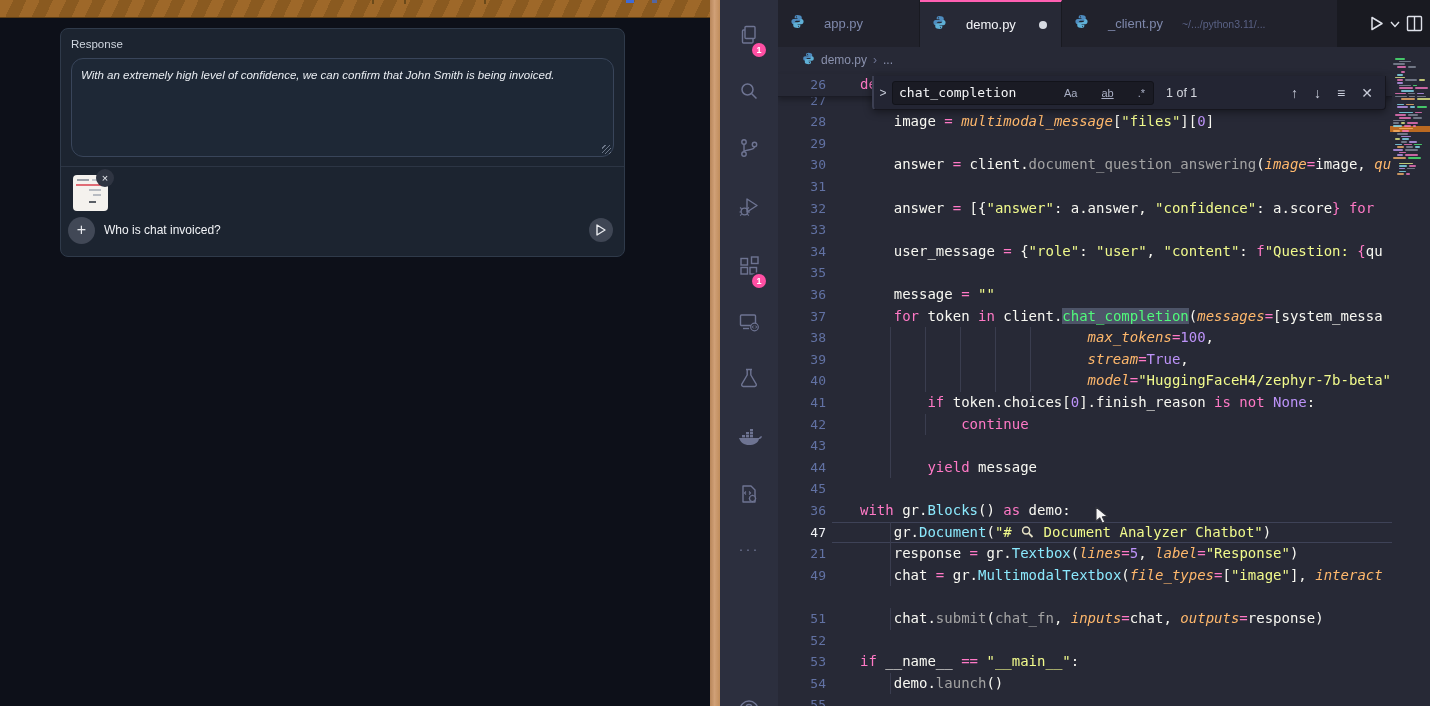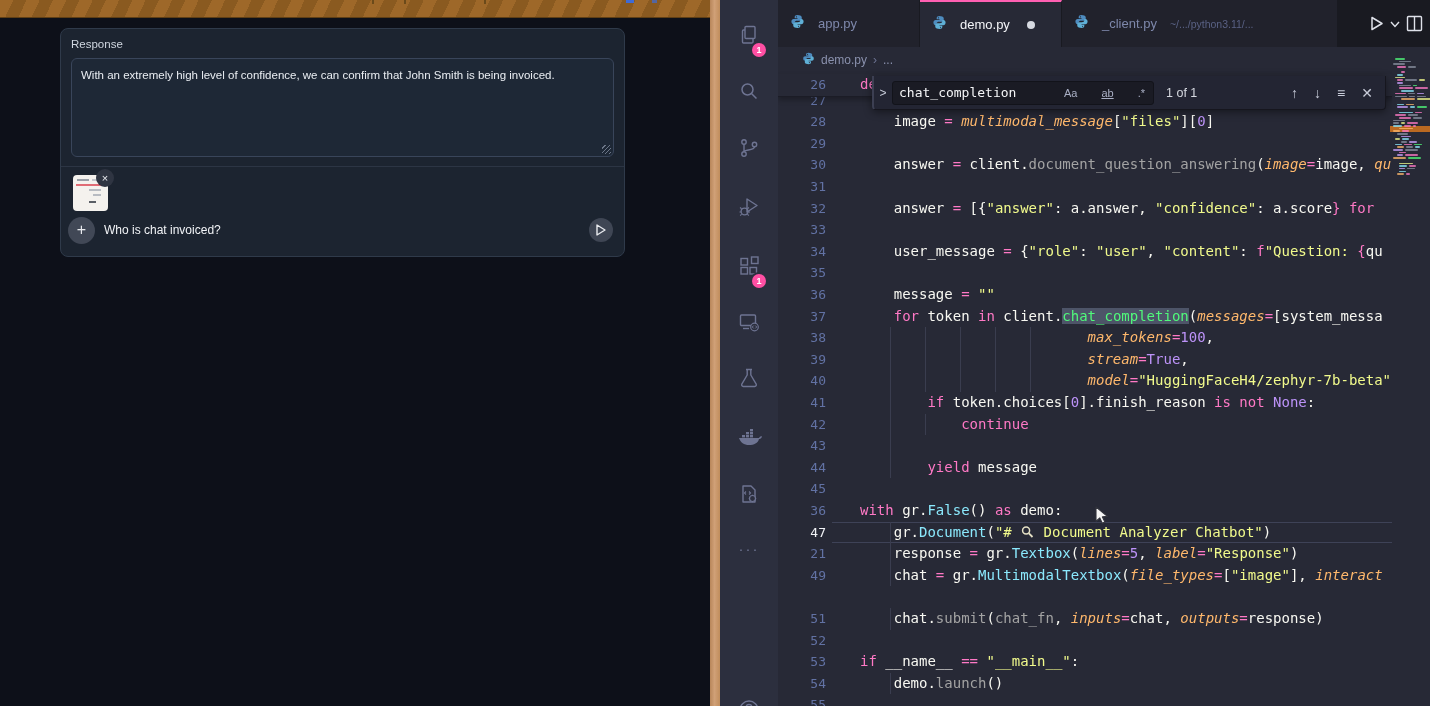--- a/index.html
+++ b/index.html
@@ -10,21 +10,21 @@
   .left-pane{position:absolute;left:0;top:0;width:710px;height:706px;background:#0d1019;}
   .topbar{position:absolute;left:0;top:0;width:710px;height:17px;
           background:repeating-linear-gradient(115deg,#9e6829 0 12px,#8a5a20 12px 24px);
           border-bottom:1px solid #5f3f15;}
   .tick{position:absolute;top:0;width:2px;height:4px;background:#6b4a1a;}
   .bluemark{position:absolute;top:0;height:3px;background:#3f6bd6;}
   .card{position:absolute;left:60px;top:28px;width:565px;height:229px;background:#1c2430;
         border:1px solid #2f3a4a;border-radius:8px;box-sizing:border-box;}
   .resp-label{position:absolute;left:10px;top:9px;font-size:11.5px;color:#cfd6df;}
   .textarea{position:absolute;left:10px;top:29px;width:543px;height:99px;background:#1e2836;
-            border:1px solid #39455a;border-radius:6px;box-sizing:border-box;}
+            border:1px solid #39455a;border-radius:12px;box-sizing:border-box;font-style:italic;}
   .textarea .txt{position:absolute;left:9px;top:9px;right:9px;font-size:11.5px;color:#e9edf2;line-height:1.35;}
   .resize-h{position:absolute;right:2px;bottom:2px;width:9px;height:9px;
             background:repeating-linear-gradient(135deg,transparent 0 2px,#6c7688 2px 3px);}
   .card-div{position:absolute;left:0;right:0;top:137px;height:1px;background:#2c3544;}
   .thumb{position:absolute;left:12px;top:146px;width:35px;height:36px;background:#f4f2ee;border-radius:4px;}
   .thumb .l1{position:absolute;left:4px;top:4px;width:12px;height:2px;background:#9aa0a8;}
   .thumb .l2{position:absolute;left:19px;top:4px;width:8px;height:2px;background:#c3c7cc;}
   .thumb .lr{position:absolute;left:3px;top:9px;width:28px;height:2px;background:#e06c75;}
   .thumb .l3{position:absolute;left:16px;top:14px;width:12px;height:1.5px;background:#b8bcc2;}
   .thumb .l4{position:absolute;left:20px;top:19px;width:8px;height:1.5px;background:#b8bcc2;}
@@ -47,21 +47,21 @@
   .activitybar{position:absolute;left:0;top:0;width:58px;height:706px;background:#2c2f3e;overflow:hidden;}
   .ab-item{position:absolute;left:0;width:58px;height:48px;}
   .ab-item svg{position:absolute;left:17px;top:12px;}
   .ab-badge{position:absolute;right:12px;bottom:2px;min-width:14px;height:14px;border-radius:8px;
             background:#ff4fa3;color:#fff;font-size:9px;font-weight:bold;line-height:14px;text-align:center;
             box-shadow:0 0 0 2px #2c2f3e;}
   .ab-more{position:absolute;left:0;width:58px;text-align:center;color:#6e7492;font-size:15px;letter-spacing:2px;}
 
   .tabbar{position:absolute;left:58px;top:0;right:0;height:47px;background:#191a21;}
   .tab{position:absolute;top:0;height:47px;box-sizing:border-box;background:#21222c;
-       border-right:1px solid #191a21;display:flex;align-items:center;padding:0 12px;gap:13px;}
+       border-right:1px solid #191a21;display:flex;align-items:center;padding:0 12px;gap:19px;}
   .tab.active{background:#272936;border-top:2px solid #ff5fb2;}
   .tab .lbl{font-size:13px;color:#7e88ab;white-space:nowrap;}
   .tab.active .lbl{color:#f4f5f8;}
   .tab .desc{font-size:10.5px;color:#596184;white-space:nowrap;}
   .tab .dot{width:8px;height:8px;border-radius:50%;background:#d7dae2;margin-left:4px;}
   .tab-sliver{position:absolute;top:0;height:47px;width:14px;background:#21222c;overflow:hidden;}
   .tab-sliver svg{position:absolute;left:4px;top:16px;}
   .ed-actions{position:absolute;right:0;top:0;height:47px;width:76px;background:#191a21;}
 
   .breadcrumb{position:absolute;left:58px;top:47px;right:38px;height:26px;background:#272936;
@@ -250,21 +250,21 @@
           <div class="guide" style="left: 112px;"></div>
           <div class="ln">44</div>
           <div class="code"><span class="tk-t">        </span><span class="tk-k">yield</span><span class="tk-t"> message</span></div>
         </div>
         <div class="code-line" style="top: 478.4px;">
           <div class="ln">45</div>
           <div class="code"></div>
         </div>
         <div class="code-line" style="top: 500px;">
           <div class="ln">36</div>
-          <div class="code"><span class="tk-k">with</span><span class="tk-t"> gr.</span><span class="tk-c">False</span><span class="tk-t">() </span><span class="tk-k">as</span><span class="tk-t"> demo:</span></div>
+          <div class="code"><span class="tk-k">with</span><span class="tk-t"> gr.</span><span class="tk-c">Blocks</span><span class="tk-t">() </span><span class="tk-k">as</span><span class="tk-t"> demo:</span></div>
         </div>
         <div class="code-line" style="top: 521.6px;">
           <div class="cur-line"></div>
           <div class="guide" style="left: 112px;"></div>
           <div class="ln ln-cur">47</div>
           <div class="code"><span class="tk-t">    gr.</span><span class="tk-c">Document</span><span class="tk-t">(</span><span class="tk-s">"# </span><span><svg width="15" height="14" viewBox="0 0 14 14" style="vertical-align:-2px">
                 <circle cx="5.6" cy="5.6" r="3.5" fill="none" stroke="#e6e2c6" stroke-width="1.5"></circle>
                 <line x1="8.4" y1="8.4" x2="12" y2="12" stroke="#e6e2c6" stroke-width="1.8"></line>
               </svg></span><span class="tk-s"> Document Analyzer Chatbot"</span><span class="tk-t">)</span></div>
         </div>

